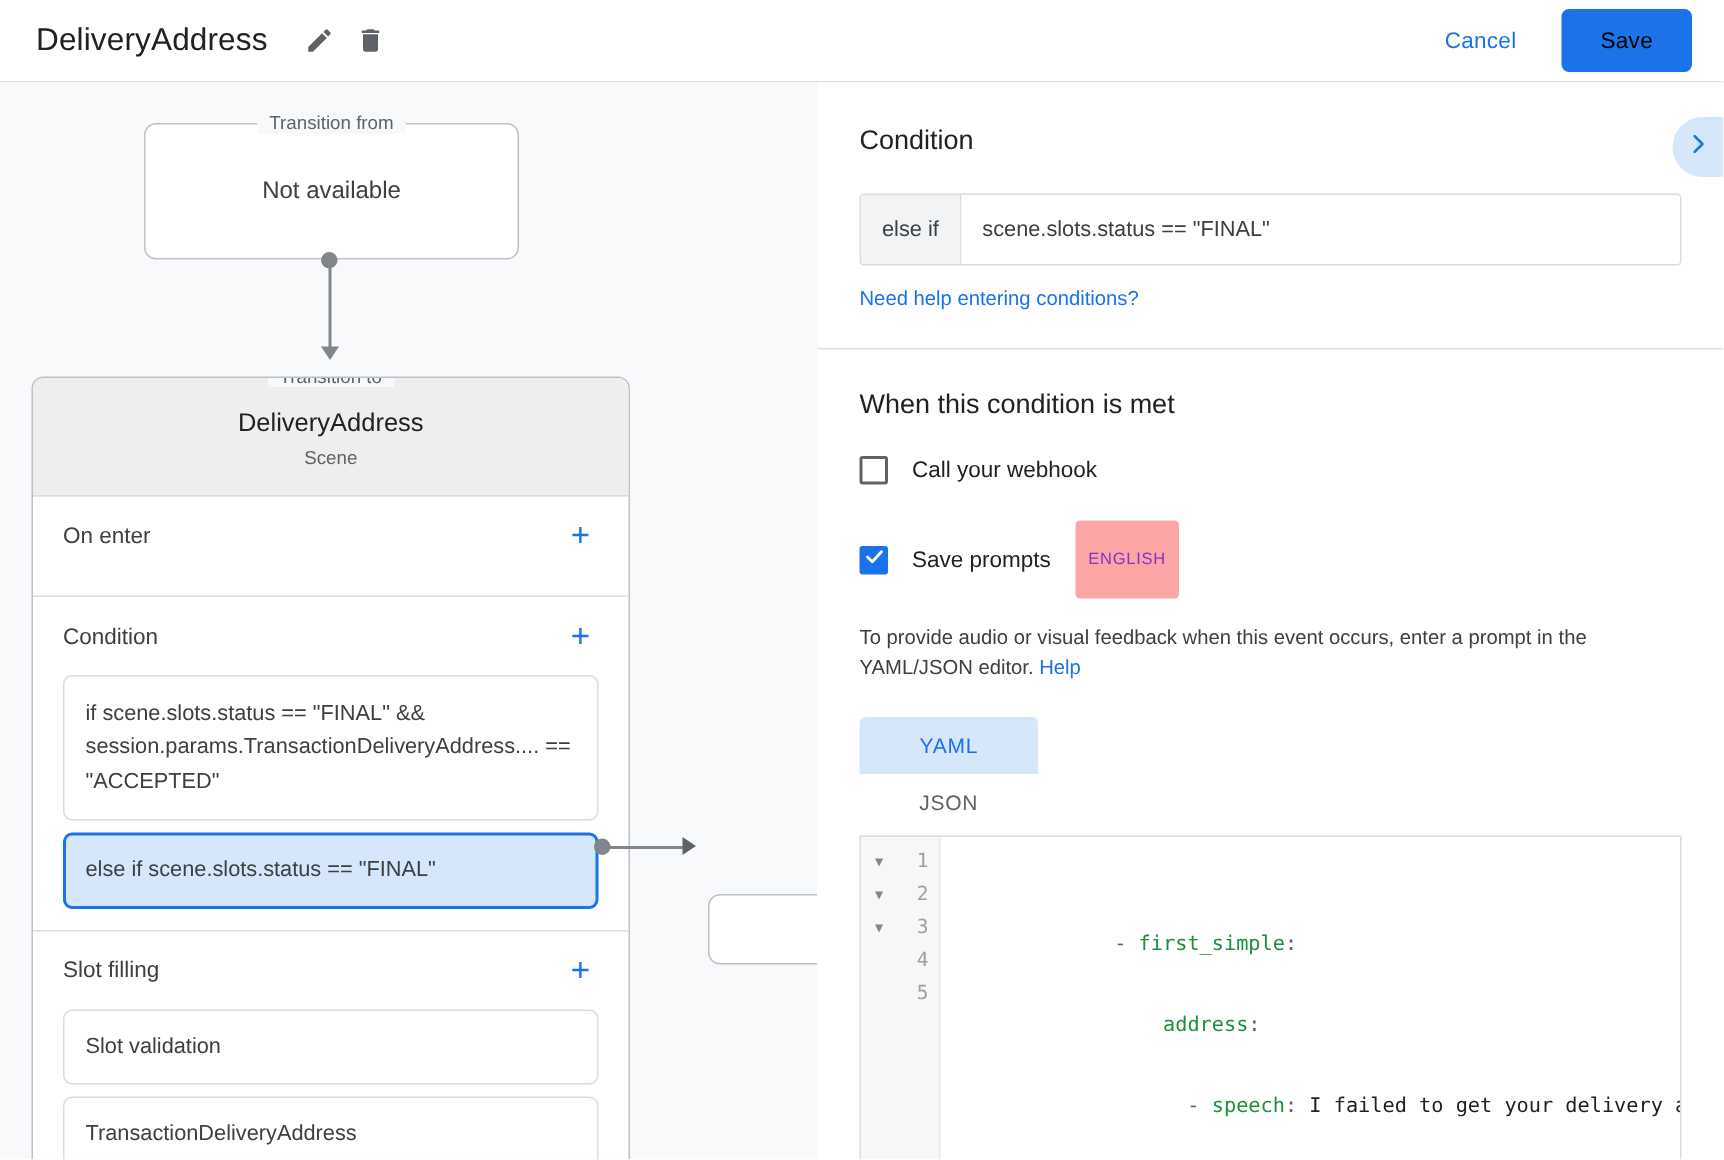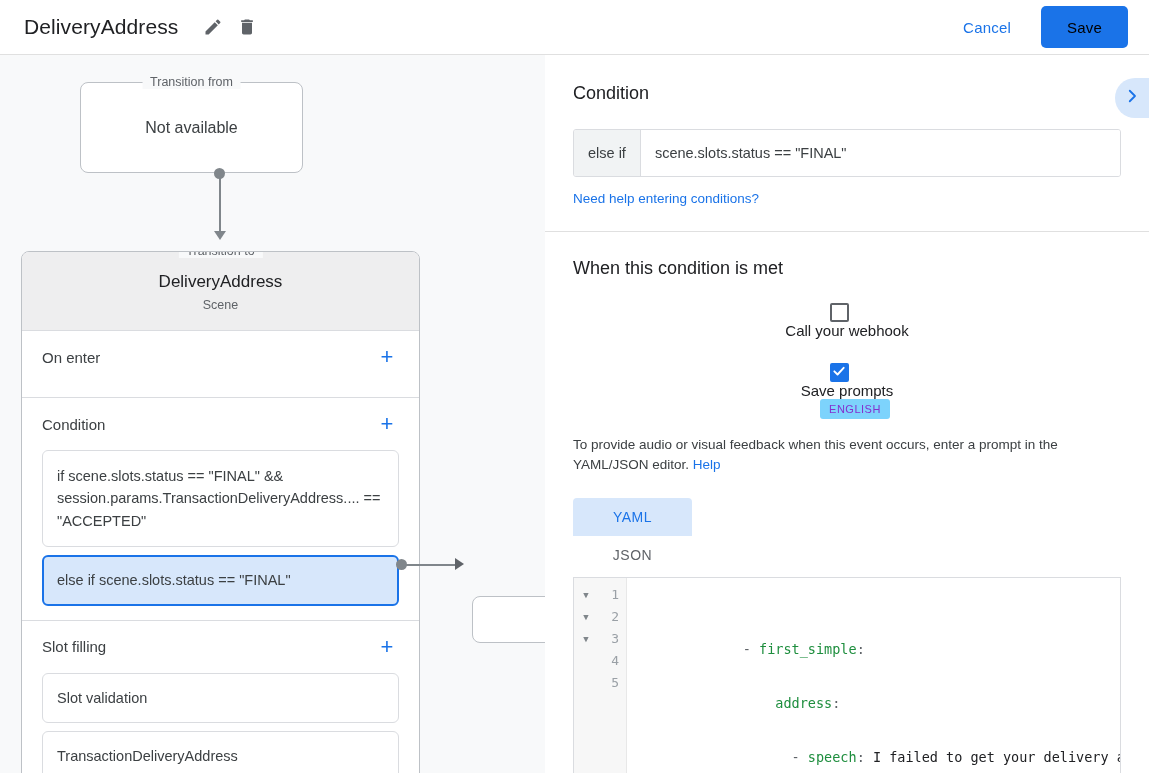--- a/index.html
+++ b/index.html
@@ -51,21 +51,21 @@
   .fs {
     position: absolute; background: #fff;
     border: 1px solid #bdc1c6; border-radius: 8px;
   }
   .fs-legend {
     position: absolute; top: -8px; left: 50%; transform: translateX(-50%);
     background: #f8f9fa; padding: 0 8px; font-size: 12.5px; color: #5f6368;
     white-space: nowrap;
   }
   #transition-from {
-    left: 80px; top: 27px; width: 223px; height: 91px;
+    left: 96px; top: 27px; width: 250px; height: 91px;
   }
   #transition-from .fs-body {
     height: 100%; display: flex; align-items: center; justify-content: center;
     font-size: 16px; color: #3c4043;
   }
 
   
   #scene-card {
     position: absolute; left: 21px; top: 196px; width: 399px;
     background: #fff; border: 1px solid #bdc1c6; border-radius: 8px;
@@ -149,31 +149,31 @@
   .link { color: #1a73e8; font-size: 13.5px; text-decoration: none; cursor: pointer; }
   .help-link { display: inline-block; margin-top: 14px; }
 
   .expand-btn {
     position: absolute; right: 0; top: 23px; width: 34px; height: 40px;
     background: #d7e7fb; border-radius: 20px 0 0 20px;
     display: flex; align-items: center; justify-content: center; cursor: pointer;
   }
 
   .panel-sect.mid { padding-top: 26px; }
-  .cb-row { display: flex; align-items: center; margin-top: 24px; flex-direction: column; }
+  .cb-row { display: flex; align-items: center; margin-top: 24px; }
   .cb {
     width: 19px; height: 19px; border: 2px solid #5f6368; border-radius: 2px;
     background: #fff; margin-right: 16px; cursor: pointer; flex: 0 0 auto;
     display: flex; align-items: center; justify-content: center;
   }
   .cb.checked { background: #1a73e8; border-color: #1a73e8; }
   .cb-label { font-size: 15px; color: #202124; font-weight: 500; }
   .badge {
-    margin-left: 16px; background: #7dd3fc; color: #8430ce;
-    font-size: 11px; letter-spacing: .5px; padding: 4px 9px; border-radius: 3px;
+    margin-left: 16px; background: #fca5a5; color: #8430ce;
+    font-size: 11px; letter-spacing: .5px; padding: 20px 9px; border-radius: 3px;
     font-weight: 500;
   }
   .helper {
     font-size: 13.5px; color: #3c4043; line-height: 1.5; margin-top: 16px;
     max-width: 560px;
   }
 
   .tabs { display: flex; margin-top: 22px; flex-direction: column; }
   .tab {
     font-size: 14px; font-weight: 500; letter-spacing: .5px;

